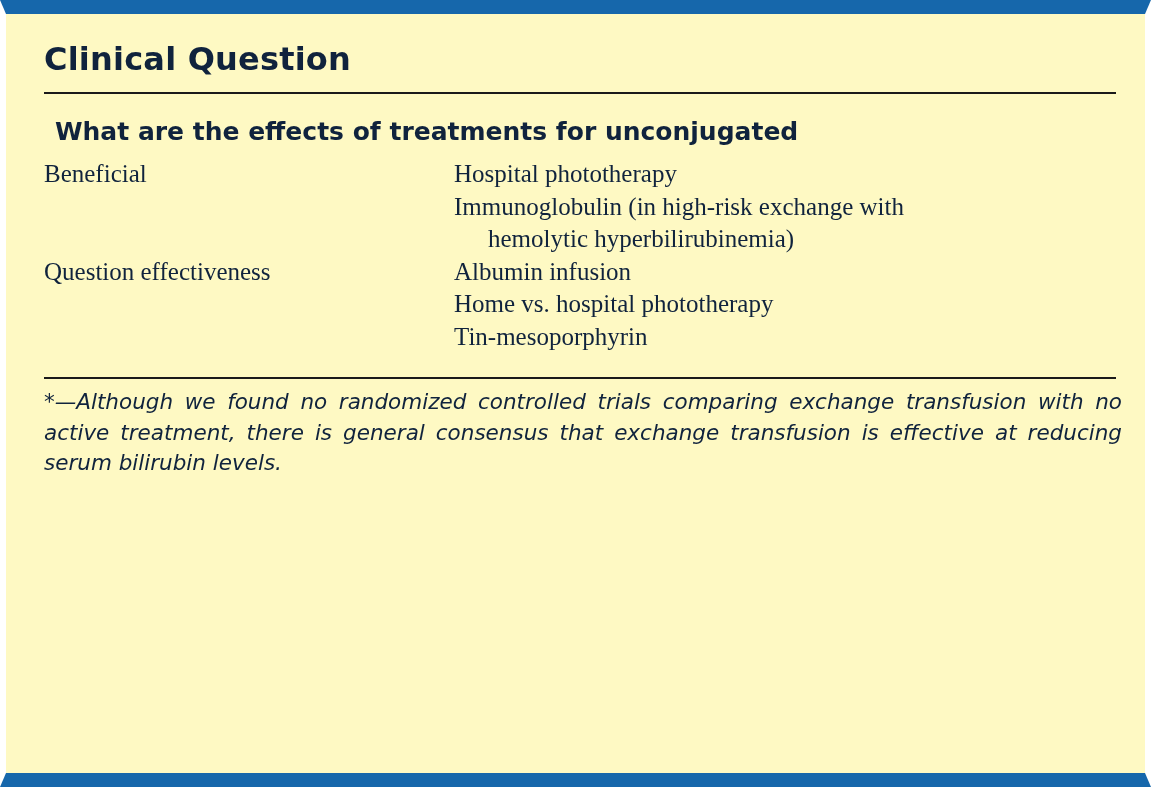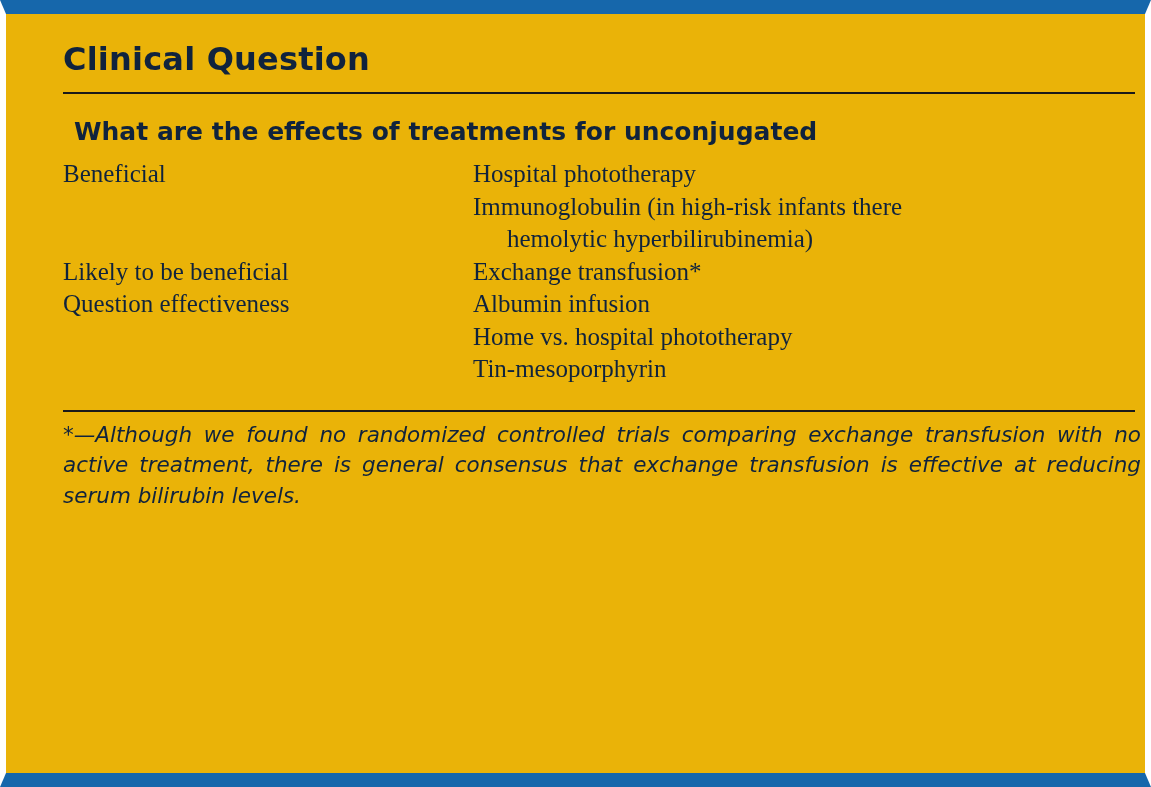--- a/index.html
+++ b/index.html
@@ -10,27 +10,26 @@
     width: 1151px;
     height: 787px;
     background: #ffffff;
     font-family: "DejaVu Sans", sans-serif;
     overflow: hidden;
   }
   .panel {
     position: relative;
     width: 1151px;
     height: 787px;
-    background: #eab308;
+    background: #fef9c3;
     box-sizing: border-box;
     border-top: 14px solid #1667ab;
     border-bottom: 14px solid #1667ab;
     border-left: 6px solid #ffffff;
     border-right: 6px solid #ffffff;
-    padding-left: 19px;
   }
   .inner {
     padding: 22px 38px 0 38px;
   }
   .title {
     font-size: 32px;
     font-weight: bold;
     color: #10233d;
     letter-spacing: 0.2px;
     margin: 4px 0 14px 0;
@@ -112,28 +111,22 @@
       <tbody>
         <tr>
           <td class="cat">Beneficial</td>
           <td class="item">
             <span>Hospital phototherapy</span>
           </td>
         </tr>
         <tr>
           <td class="cat"></td>
           <td class="item">
-            <span>Immunoglobulin (in high-risk infants there</span>
+            <span>Immunoglobulin (in high-risk exchange with</span>
             <span class="cont">hemolytic hyperbilirubinemia)</span>
-          </td>
-        </tr>
-        <tr>
-          <td class="cat">Likely to be beneficial</td>
-          <td class="item">
-            <span>Exchange transfusion*</span>
           </td>
         </tr>
         <tr>
           <td class="cat">Question effectiveness</td>
           <td class="item">
             <span>Albumin infusion</span>
           </td>
         </tr>
         <tr>
           <td class="cat"></td>

